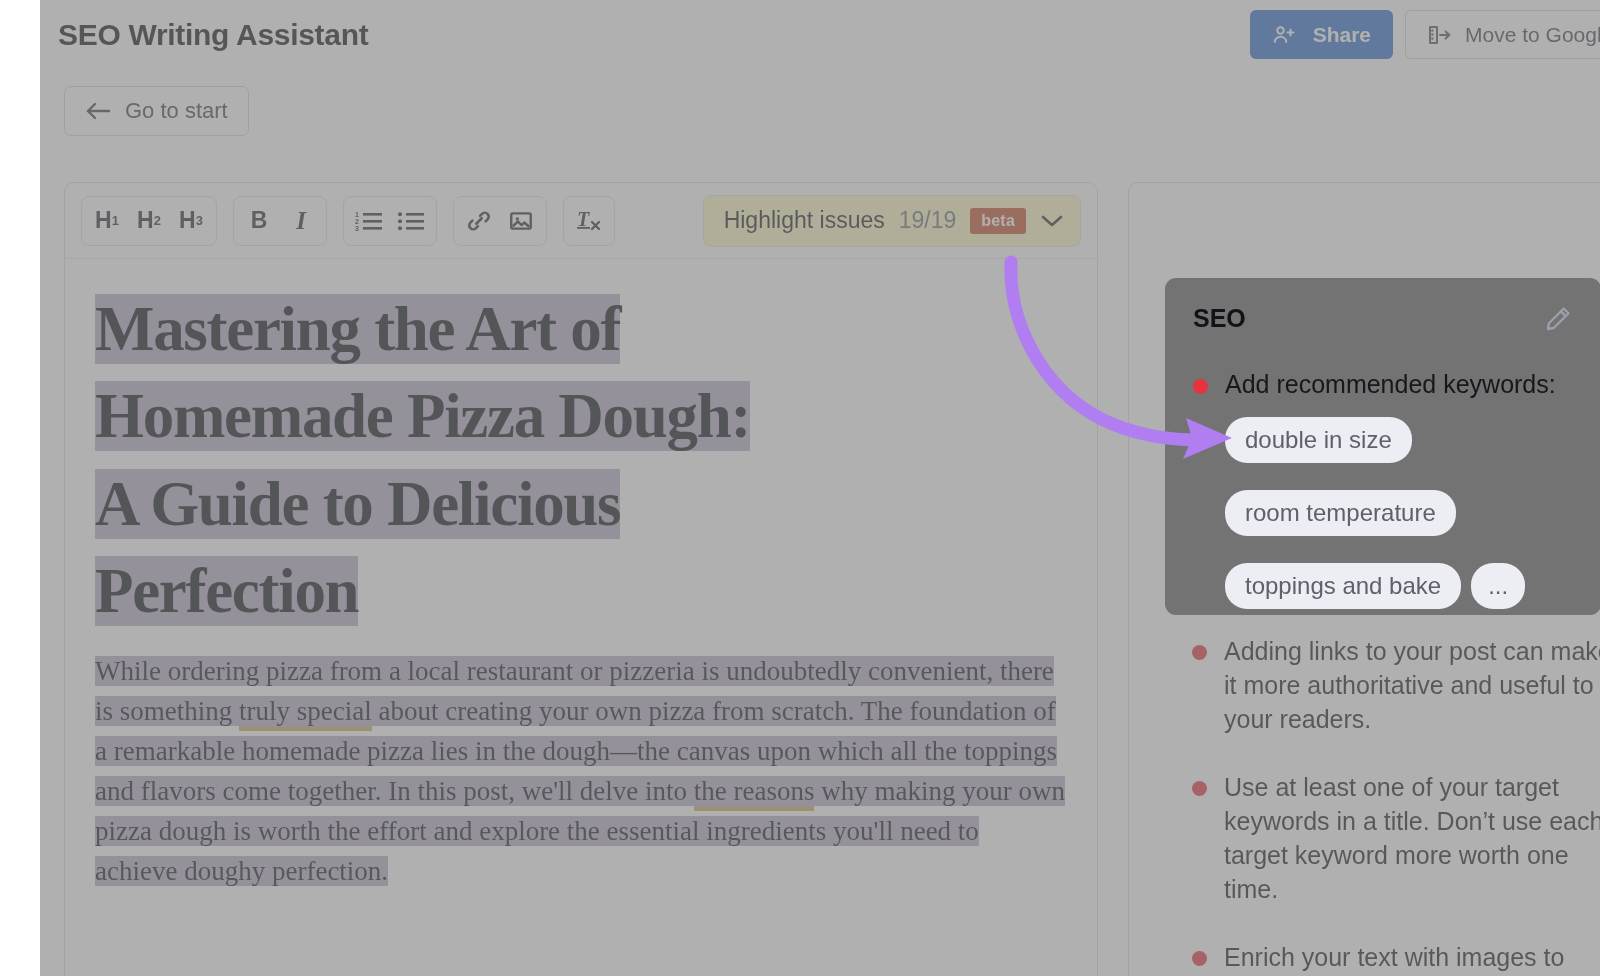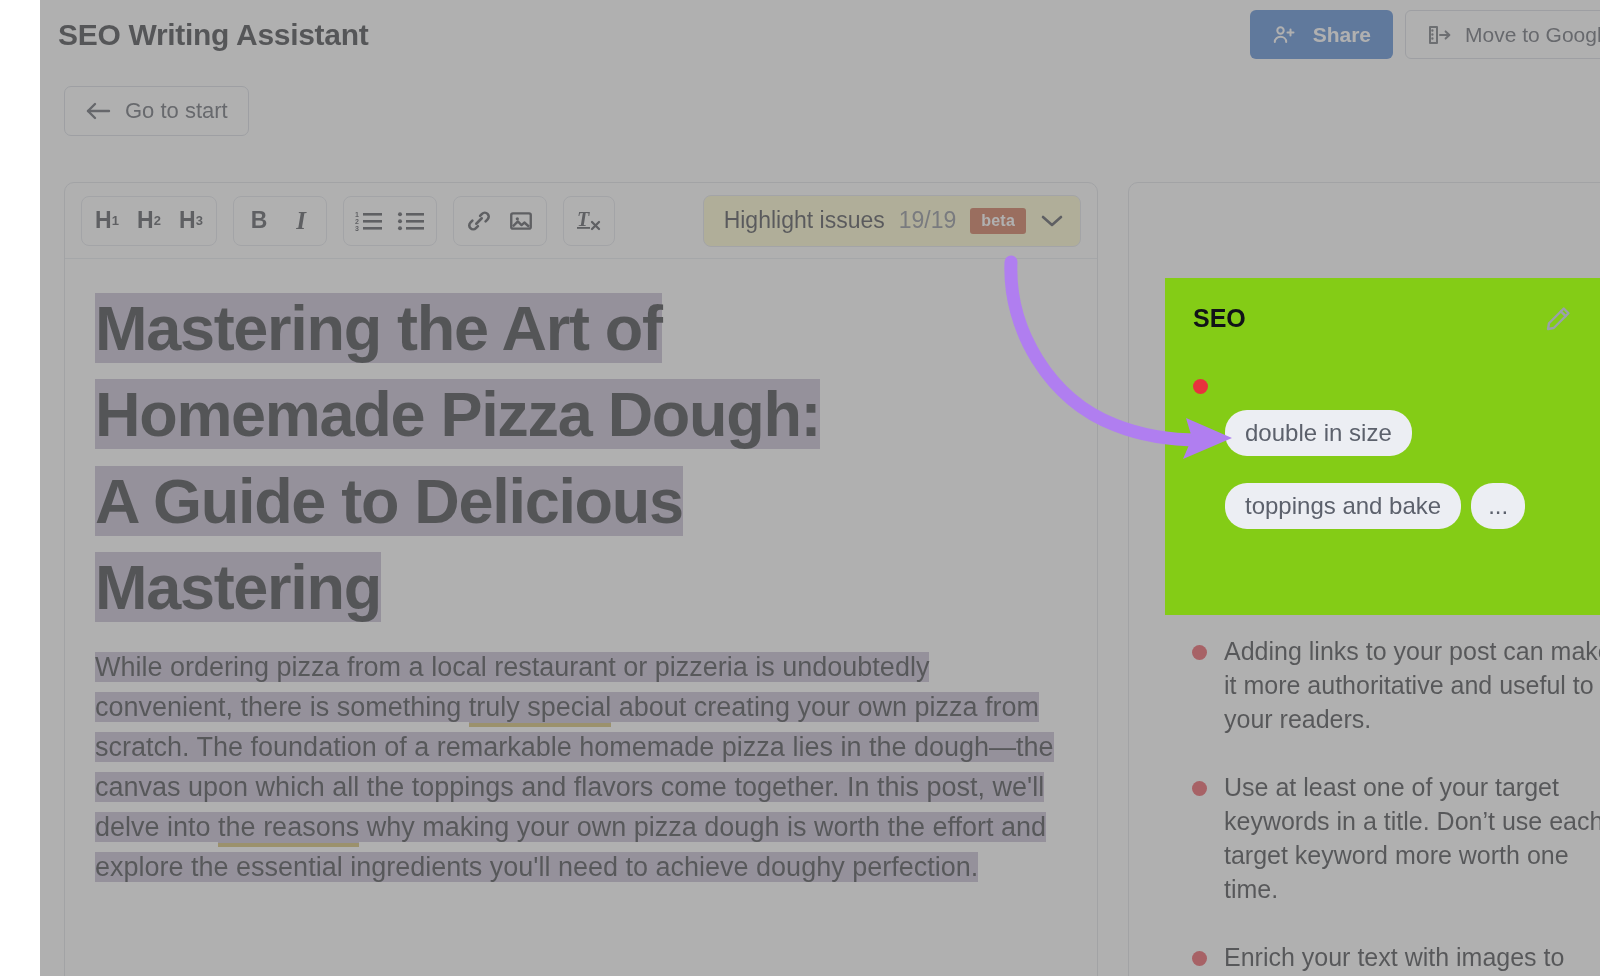--- a/index.html
+++ b/index.html
@@ -146,20 +146,21 @@
   .doc-body { padding: 26px 30px 0 30px; }
   .doc-h1 {
     font-size: 63px; line-height: 1.37;
     font-weight: 800; color: #0f1115;
     letter-spacing: -1.3px;
     margin: 0 0 18px 0;
   }
   .doc-h1 span.hl, .doc-p span.hl {
     background: #b8aec9;
     box-decoration-break: clone;
+    font-family: Liberation Serif, serif;
     -webkit-box-decoration-break: clone;
   }
   .doc-p {
     font-size: 27px; line-height: 1.48;
     color: #16181d;
   }
   .u-gold {
     border-bottom: 4px solid #c8ad4e;
     padding-bottom: 1px;
   }
@@ -180,22 +181,22 @@
     padding: 0 28px;
   }
   .hamburger { display: flex; flex-direction: column; gap: 6px; cursor: pointer; }
   .hamburger i { display: block; width: 30px; height: 5px; background: #6b6f78; border-radius: 2px; }
 
   
   .seo-card {
     position: absolute;
     left: 1125px; top: 278px;
     width: 436px; height: 337px;
-    background: #84cc16;
-    border-radius: 0;
+    background: #737373;
+    border-radius: 11px;
     z-index: 60;
     padding: 26px 28px 0 28px;
   }
   .seo-card-head {
     display: flex; align-items: flex-start; justify-content: space-between;
   }
   .seo-title { font-size: 25px; font-weight: bold; color: #111318; }
   .pencil-icon { color: #9aa0aa; cursor: pointer; display: block; }
 
   .seo-item { display: flex; gap: 17px; margin-top: 30px; }
@@ -377,21 +378,21 @@
           </svg>
         </span>
       </div>
     </div>
 
     <div class="doc-body">
       <h1 class="doc-h1">
         <span class="hl">Mastering the Art of</span><br>
         <span class="hl">Homemade Pizza Dough:</span><br>
         <span class="hl">A Guide to Delicious</span><br>
-        <span class="hl">Mastering</span>
+        <span class="hl">Perfection</span>
       </h1>
       <p class="doc-p"><span class="hl">While ordering pizza from a local restaurant or pizzeria is undoubtedly convenient, there is something </span><span class="hl u-gold">truly special</span><span class="hl"> about creating your own pizza from scratch. The foundation of a remarkable homemade pizza lies in the dough—the canvas upon which all the toppings and flavors come together. In this post, we'll delve into </span><span class="hl u-gold">the reasons</span><span class="hl"> why making your own pizza dough is worth the effort and explore the essential ingredients you'll need to achieve doughy perfection.</span></p>
     </div>
   </div>
 
   <div class="side-pane">
     <div class="side-top">
       <div class="hamburger">
         <i></i>
           <i></i>
@@ -423,25 +424,29 @@
       <span class="pencil-icon">
         <svg width="30" height="30" viewBox="0 0 24 24" fill="none" stroke="#9aa0aa" stroke-width="1.9" stroke-linecap="round" stroke-linejoin="round">
           <path d="M16.6 3.6l3.8 3.8L8.6 19.2l-4.6.8.8-4.6z"></path>
           <path d="M14.3 5.9l3.8 3.8"></path>
         </svg>
       </span>
     </div>
 
     <div class="seo-item">
       <span class="dot"></span>
+      <span class="seo-item-text">Add recommended keywords:</span>
     </div>
 
     <div class="chips">
       <div class="chip-row">
         <span class="chip">double in size</span>
+      </div>
+      <div class="chip-row">
+        <span class="chip">room temperature</span>
       </div>
       <div class="chip-row">
         <span class="chip">toppings and bake</span>
         <span class="chip more">...</span>
       </div>
     </div>
   </div>
 
   <svg class="arrow-svg" viewBox="0 0 1600 976">
     <path d="M971 262 C 968 330, 1010 400, 1075 425 C 1105 437, 1135 440, 1160 440" fill="none" stroke="#b07ef0" stroke-width="13" stroke-linecap="round"></path>

